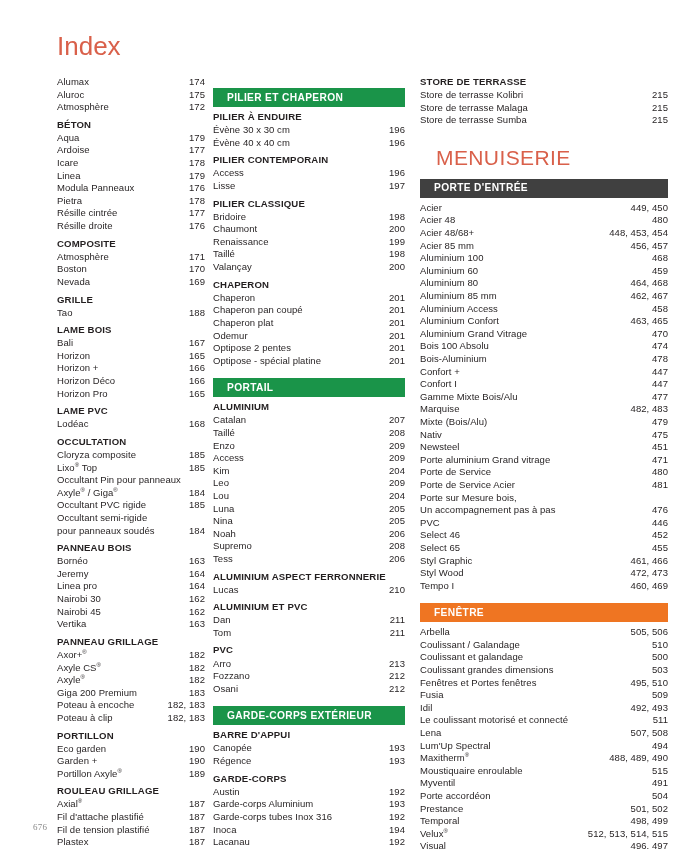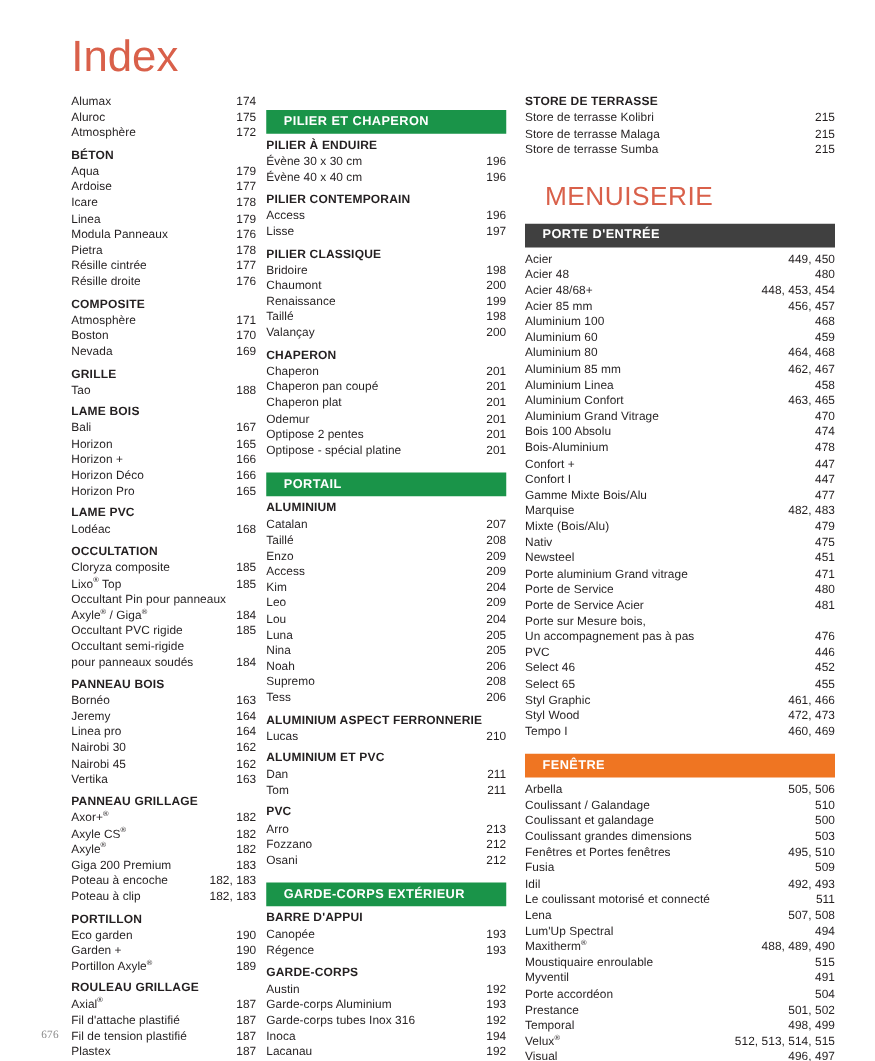--- a/index.html
+++ b/index.html
@@ -17,21 +17,21 @@
   }
   .page {
     position: absolute;
     left: 0; top: 0;
     width: 700px; height: 849px;
   }
   .page-title {
     position: absolute;
     left: 57px;
     top: 26px;
-    font-size: 35px;
+    font-size: 26px;
     font-weight: 400;
     color: #d9604a;
     letter-spacing: 0px;
     line-height: 40px;
   }
   .columns {
     position: absolute;
     left: 0;
     top: 76px;
     width: 700px;
@@ -552,21 +552,21 @@
         </div>
         <div class="row">
           <span class="nm">Aluminium 80</span>
           <span class="pg">464, 468</span>
         </div>
         <div class="row">
           <span class="nm">Aluminium 85 mm</span>
           <span class="pg">462, 467</span>
         </div>
         <div class="row">
-          <span class="nm">Aluminium Linea</span>
+          <span class="nm">Aluminium Access</span>
           <span class="pg">458</span>
         </div>
         <div class="row">
           <span class="nm">Aluminium Confort</span>
           <span class="pg">463, 465</span>
         </div>
         <div class="row">
           <span class="nm">Aluminium Grand Vitrage</span>
           <span class="pg">470</span>
         </div>

